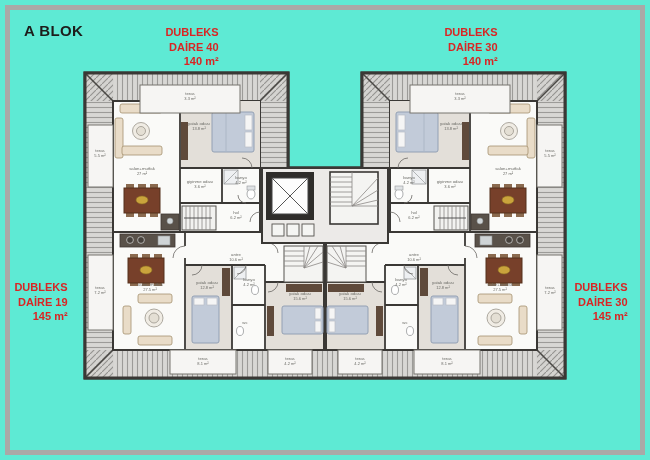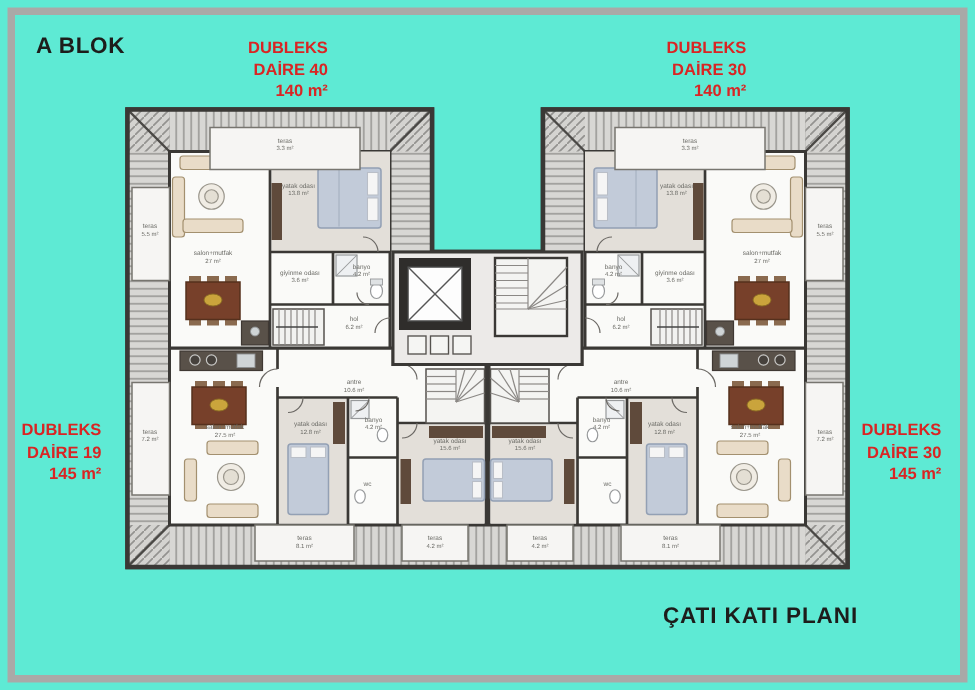--- a/index.html
+++ b/index.html
@@ -312,14 +312,13 @@
     <div>DUBLEKS</div>
     <div>DAİRE 19</div>
     <div>145 m²</div>
   </div>
   <div class="apt-label" id="lbl-22">
     <div>DUBLEKS</div>
     <div>DAİRE 30</div>
     <div>145 m²</div>
   </div>
 
-  <div class="plan-title">ÇATI KATI PLANI</div>
 </div>
 
 </body></html>

